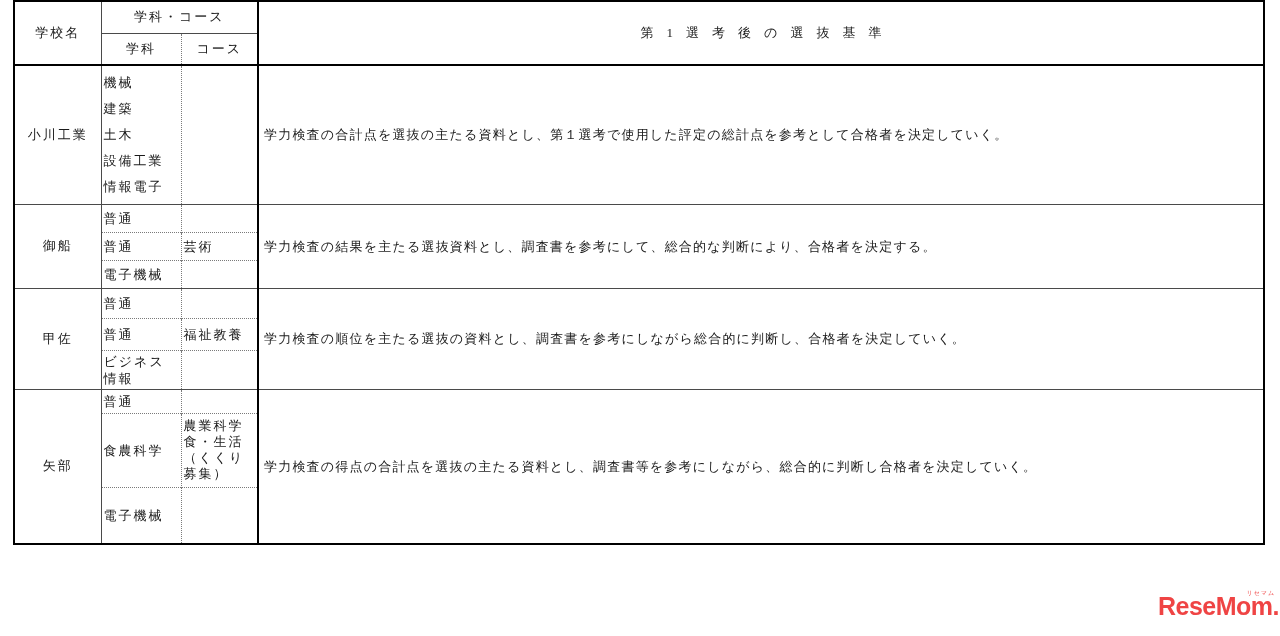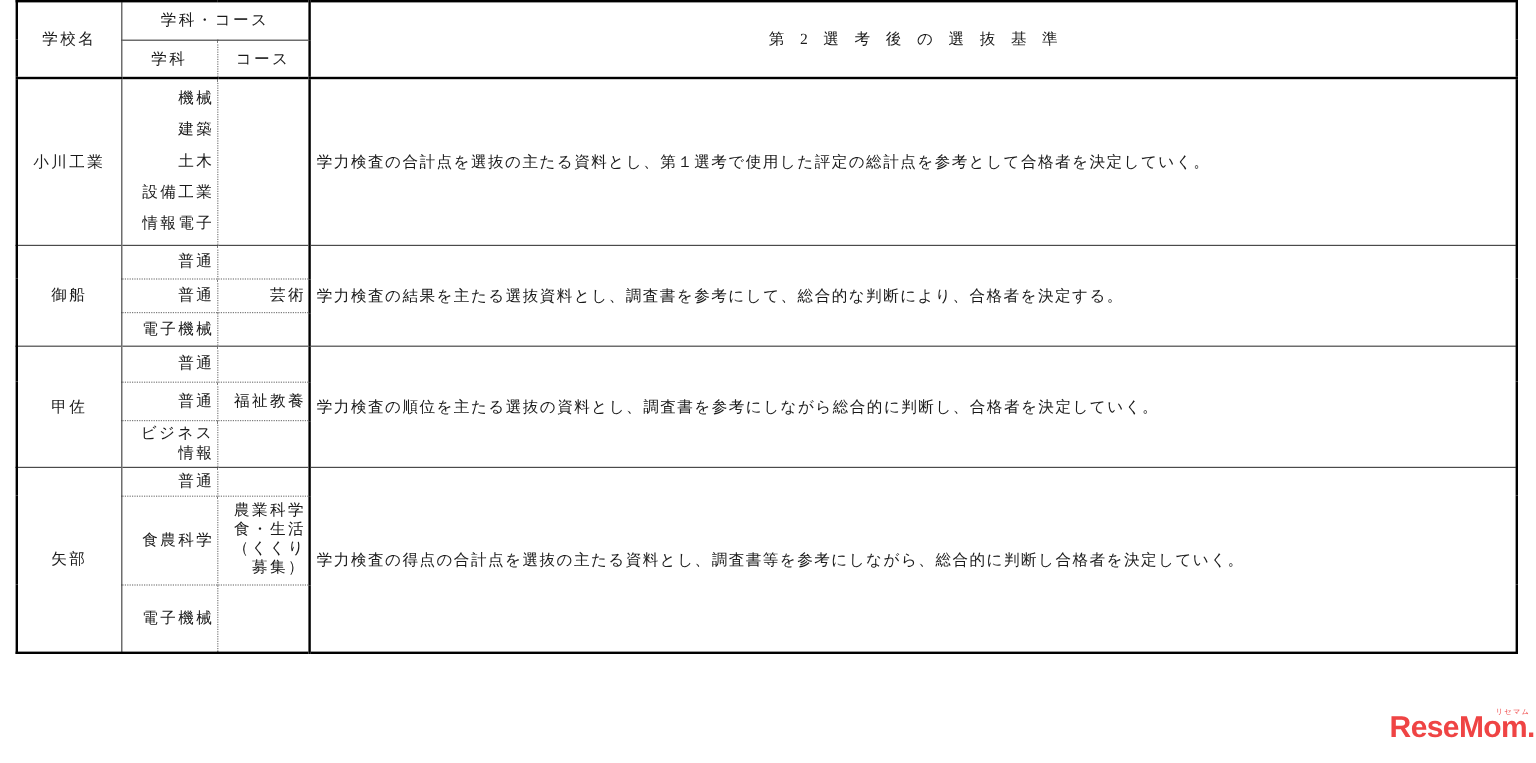--- a/index.html
+++ b/index.html
@@ -33,25 +33,24 @@
   }
   td {
     vertical-align: middle;
     font-size: 13px;
     padding: 2px;
     overflow: hidden;
   }
   .hcell { text-align: center; letter-spacing: 2px; }
   .crit-h { letter-spacing: 0; }
   .cell {
-    text-align: right;
+    text-align: left;
     letter-spacing: 2px;
     white-space: pre-line;
     line-height: 17px;
-    font-family: Liberation Mono, monospace;
   }
   .tall { line-height: 26px; }
   .school { text-align: center; letter-spacing: 2px; margin-top: 24px; }
   .crit {
     text-align: left;
     padding: 2px 5px;
     letter-spacing: 1.2px;
     line-height: 17px;
     font-family: Liberation Serif, serif;
   }
@@ -98,21 +97,21 @@
       <col style="width:87px">
       <col style="width:80px">
       <col style="width:77px">
       <col>
     </colgroup>
     <tbody>
 
       <tr style="height:32px">
         <td rowspan="2" class="hcell c-school hbot">学校名</td>
         <td colspan="2" class="hcell c-course hsplit">学科・コース</td>
-        <td rowspan="2" class="hcell crit-h hbot">第　2　選　考　後　の　選　抜　基　準</td>
+        <td rowspan="2" class="hcell crit-h hbot">第　1　選　考　後　の　選　抜　基　準</td>
       </tr>
       <tr style="height:32px">
         <td class="hcell c-dept hbot">学科</td>
         <td class="hcell c-course hbot">コース</td>
       </tr>
 
       <tr class="gstart" style="height:139px">
         <td class="c-school school">小川工業</td>
         <td class="c-dept cell tall">機械
 建築

